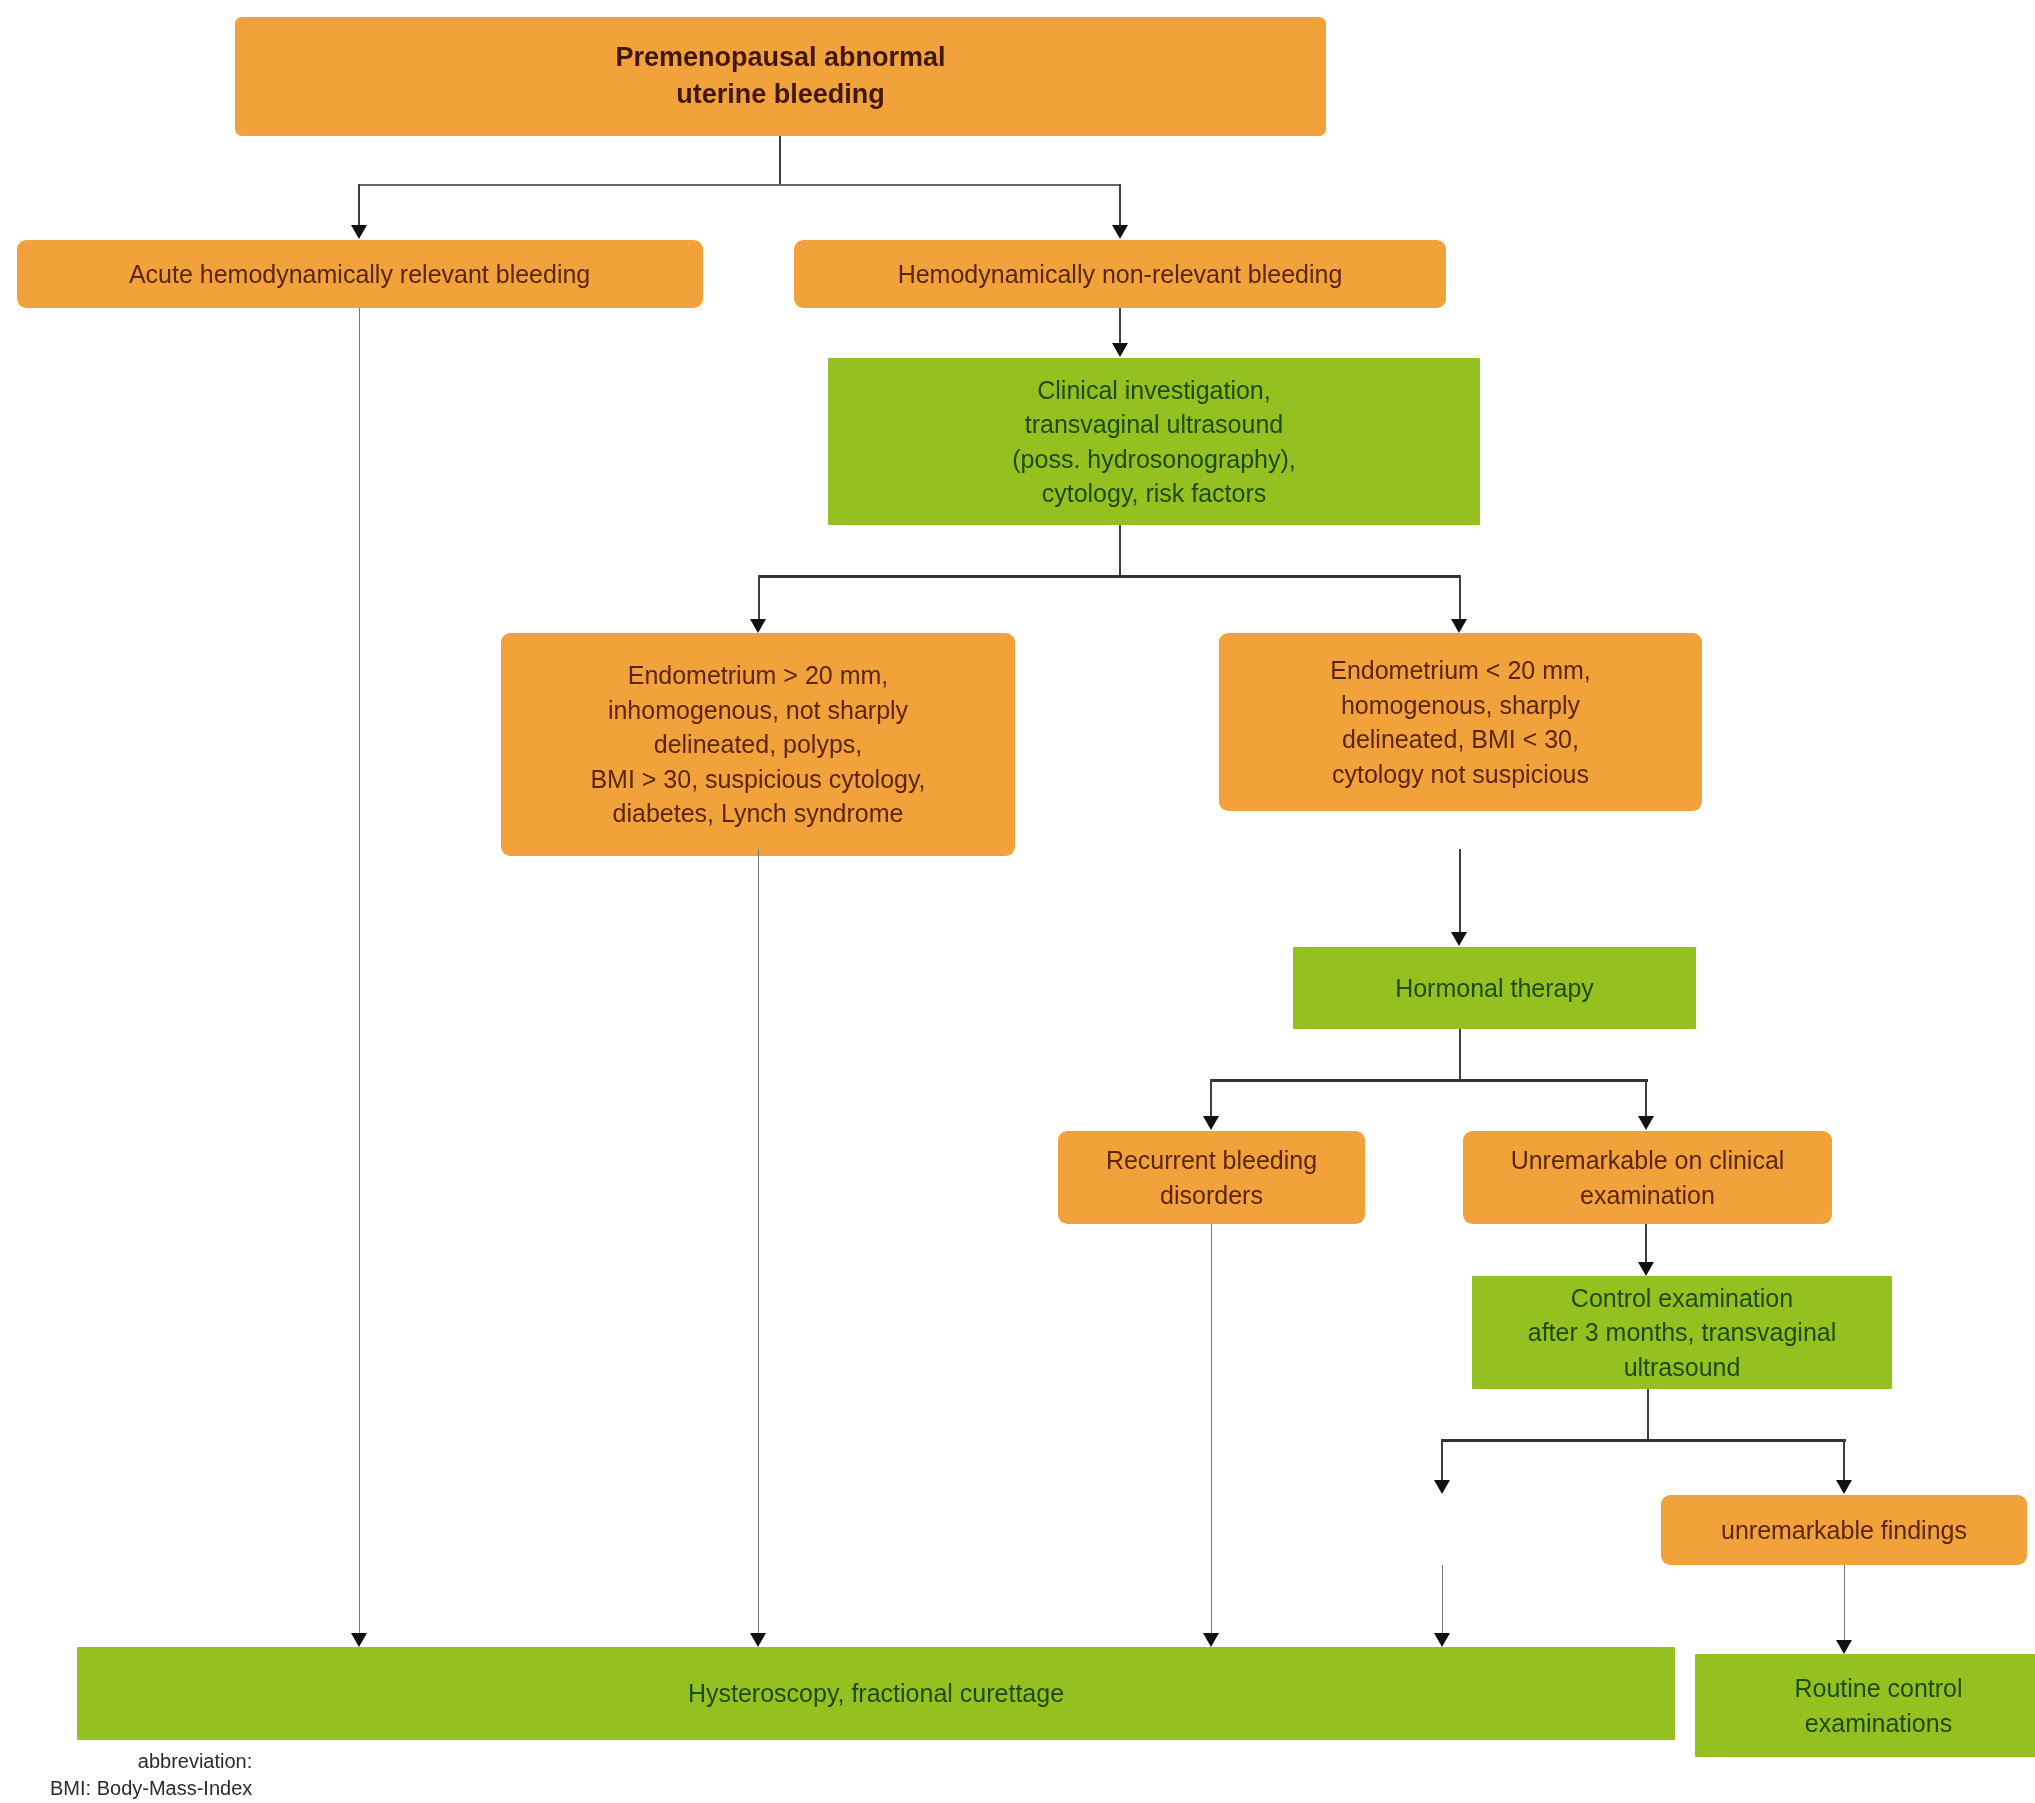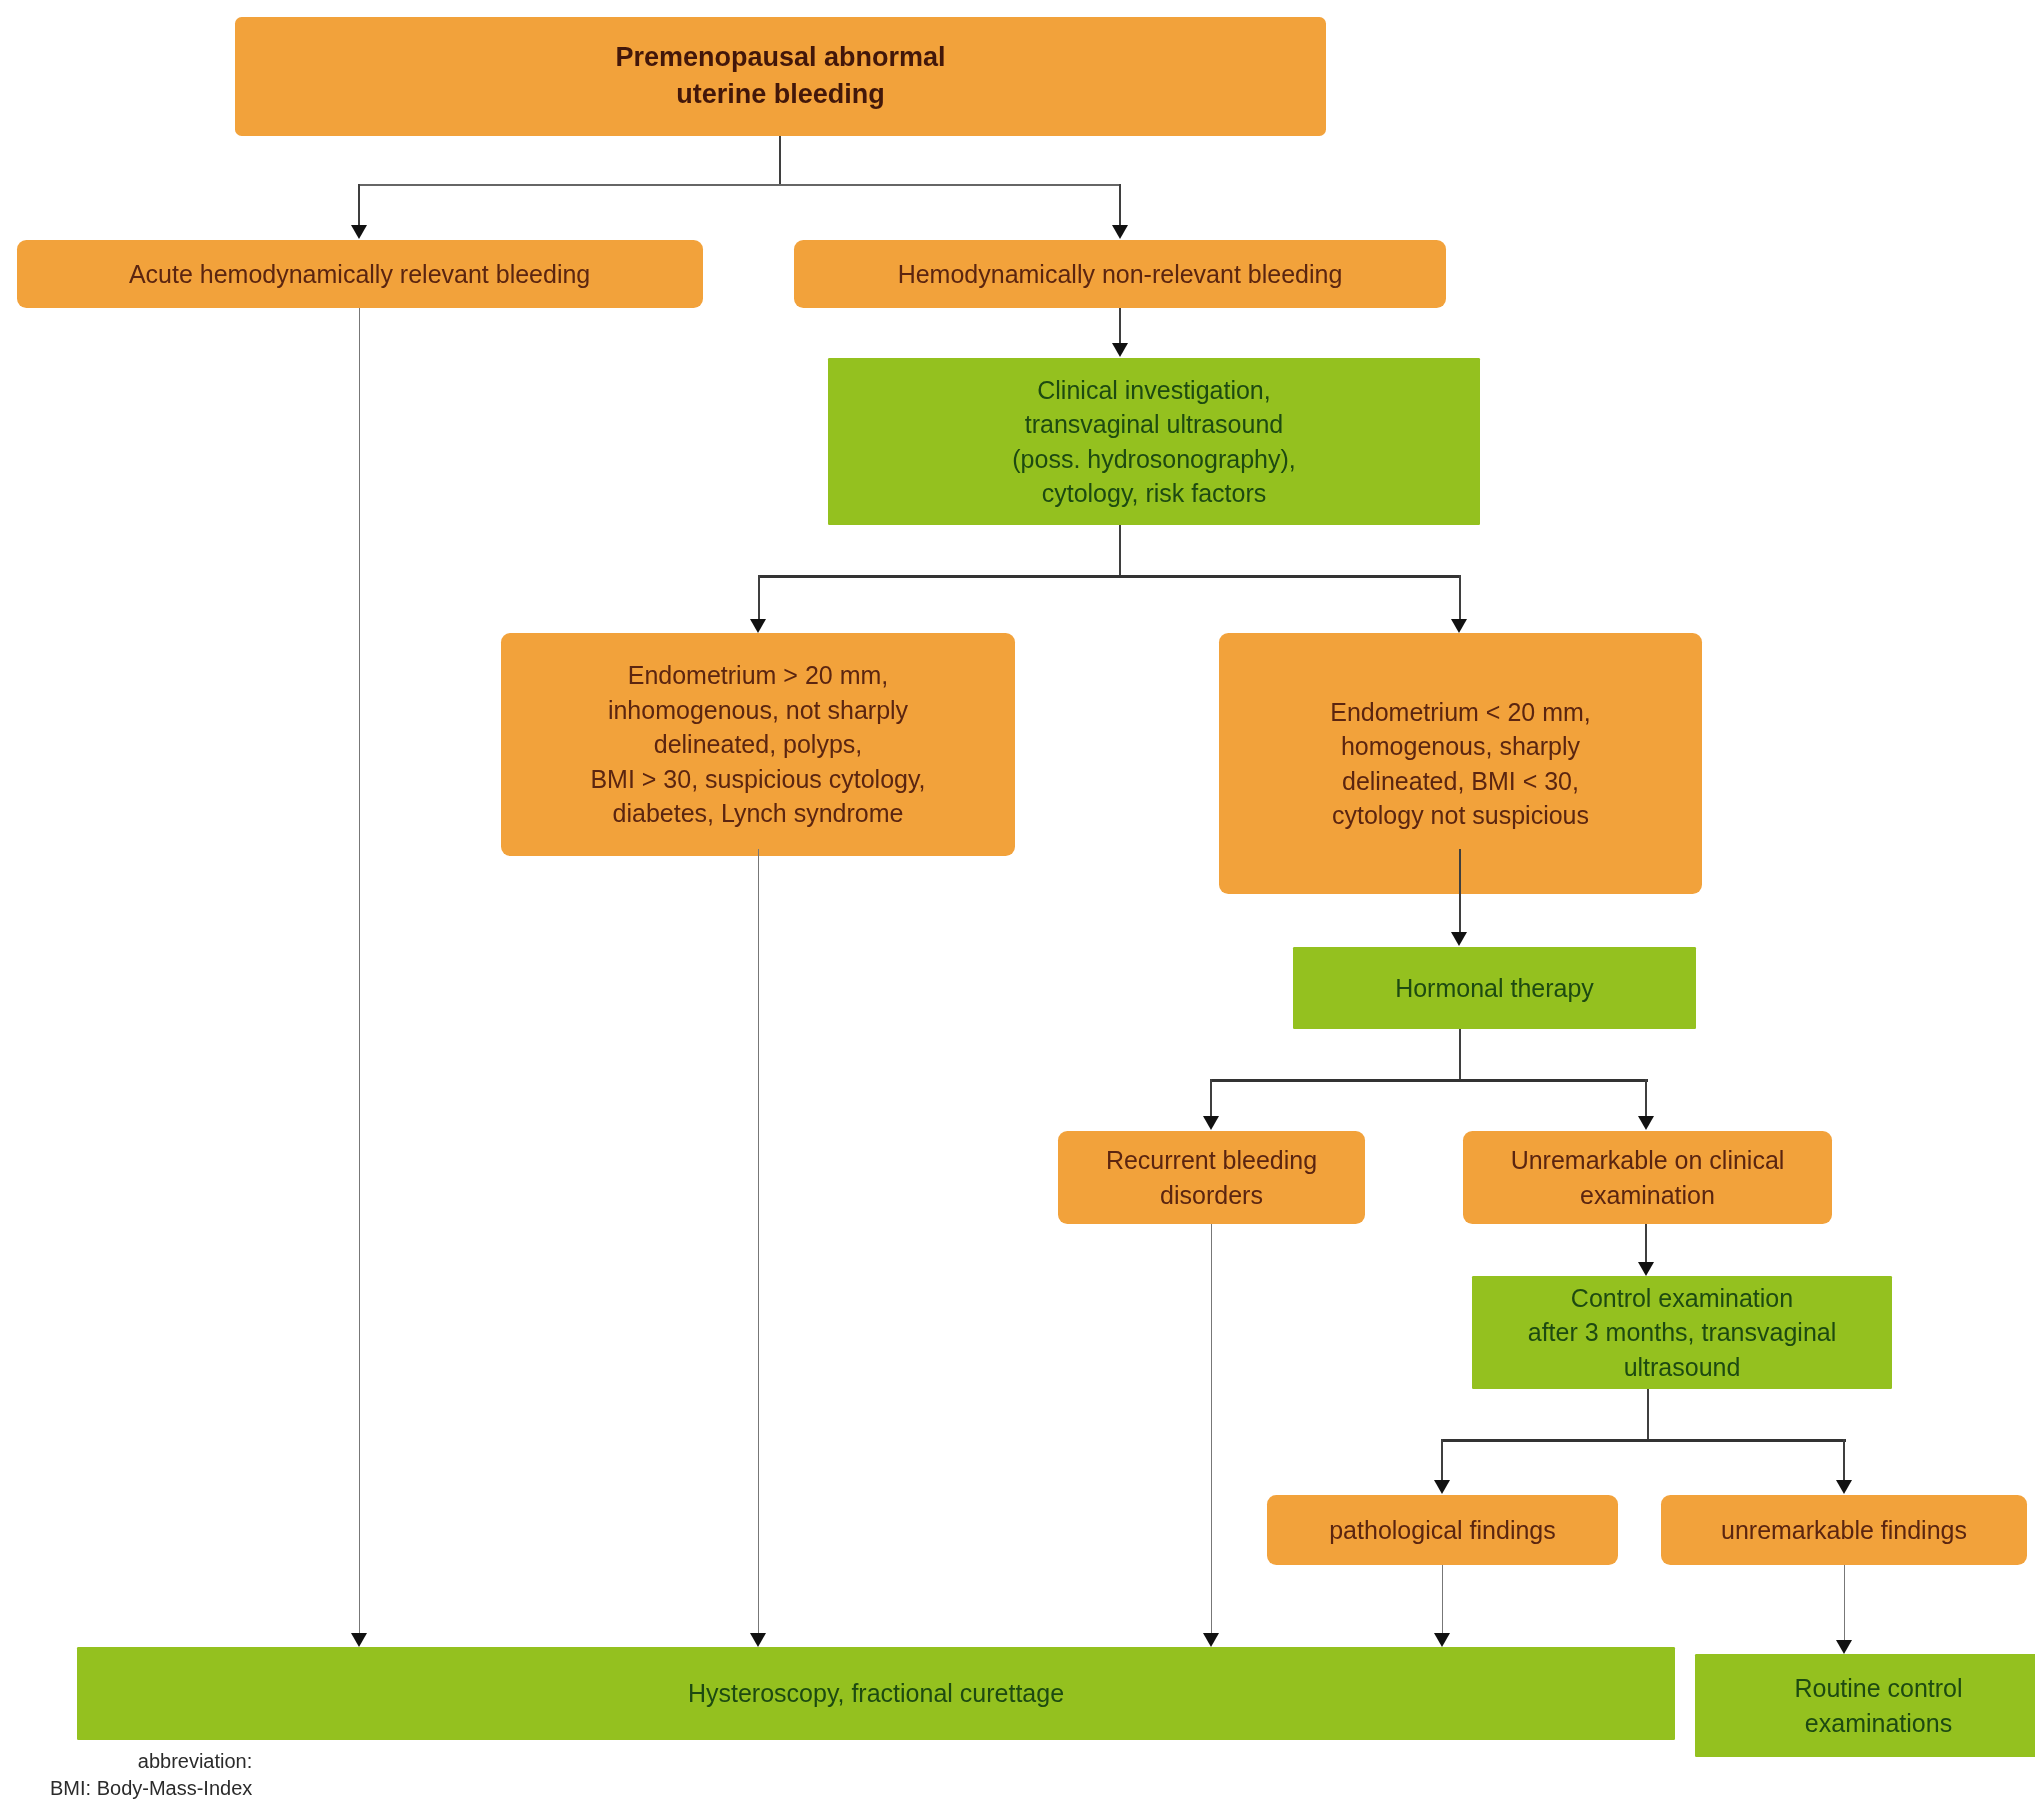--- a/index.html
+++ b/index.html
@@ -88,38 +88,37 @@
 transvaginal ultrasound
 (poss. hydrosonography),
 cytology, risk factors</div>
 
   <div class="node orange" style="left:501px; top:633px; width:514px; height:223px;">Endometrium &gt; 20 mm,
 inhomogenous, not sharply
 delineated, polyps,
 BMI &gt; 30, suspicious cytology,
 diabetes, Lynch syndrome</div>
 
-  <div class="node orange" style="left:1219px; top:633px; width:483px; height:261px;">Endometrium &lt; 20 mm,
+  <div class="node orange" style="left:1219px; top:633px; width:483px; height:178px;">Endometrium &lt; 20 mm,
 homogenous, sharply
 delineated, BMI &lt; 30,
 cytology not suspicious</div>
 
   <div class="node green" style="left:1259px; top:947px; width:403px; height:82px;">Hormonal therapy</div>
 
   <div class="node orange" style="left:1058px; top:1131px; width:307px; height:93px;">Recurrent bleeding
 disorders</div>
 
   <div class="node orange" style="left:1463px; top:1131px; width:369px; height:93px;">Unremarkable on clinical
 examination</div>
 
   <div class="node green" style="left:1438px; top:1276px; width:420px; height:113px;">Control examination
 after 3 months, transvaginal
 ultrasound</div>
 
-  <div class="node orange" style="left:1267px; top:1495px; width:351px; height:70px;">pathological findings</div>
 
   <div class="node orange" style="left:1661px; top:1495px; width:366px; height:70px;">unremarkable findings</div>
 
   <div class="node green" style="left:43px; top:1647px; width:1598px; height:93px;">Hysteroscopy, fractional curettage</div>
 
   <div class="node green" style="left:1661px; top:1654px; width:367px; height:103px;">Routine control
 examinations</div>
 
   <div class="vline" style="left:779px; top:136px; height:48px;"></div>
   <div class="hline light" style="left:359px; top:184px; width:761px;"></div>

